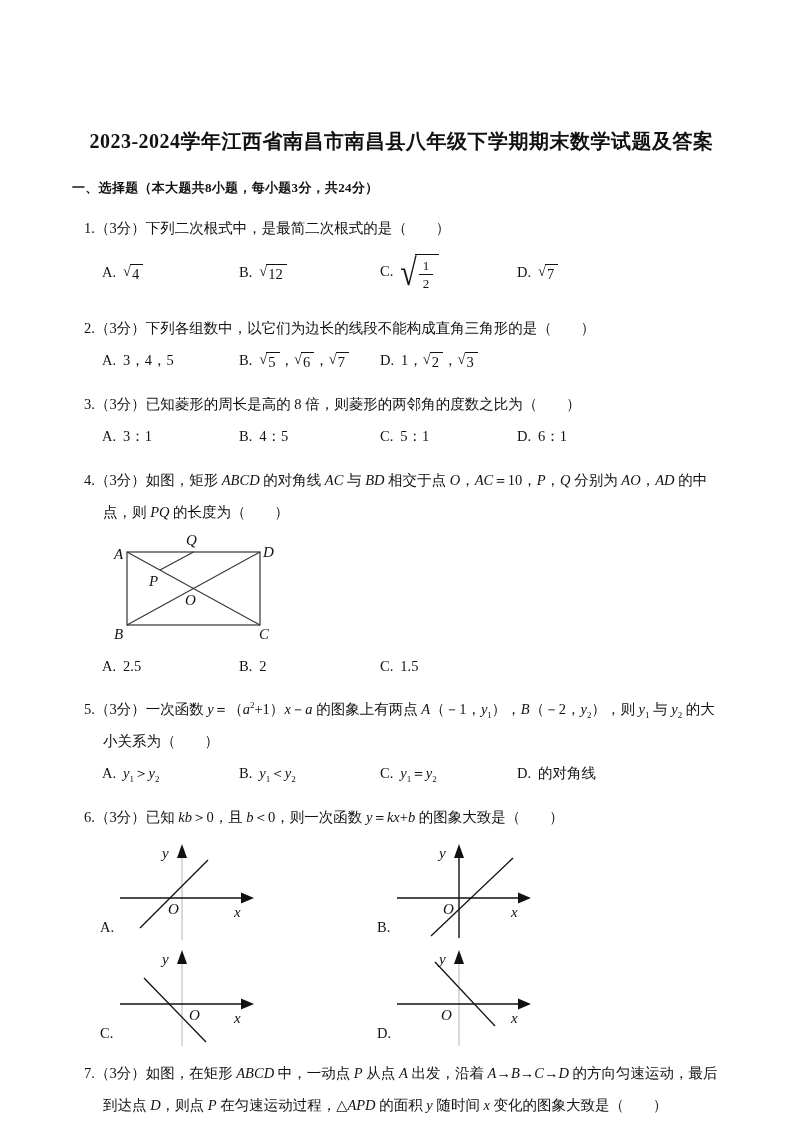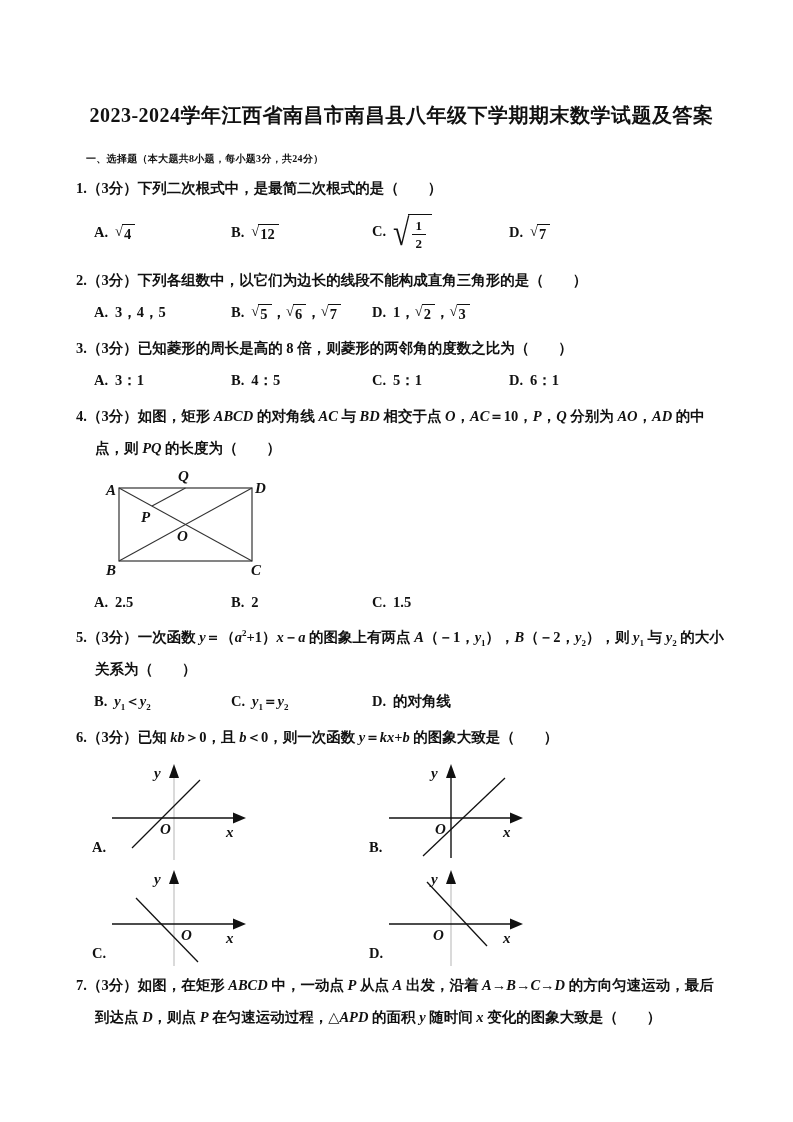--- a/index.html
+++ b/index.html
@@ -5,36 +5,36 @@
   * { box-sizing: border-box; }
   html,body { margin:0; padding:0; }
   body {
     width:793px; height:1122px;
     background:#ffffff;
     color:#111;
     font-family:"Liberation Serif","DejaVu Serif",serif;
     font-size:14.5px;
     overflow:hidden;
   }
-  .page { padding:90px 62px 0 72px; }
+  .page { padding:116px 62px 0 72px; }
 
   .title {
     font-size:20px; font-weight:700;
     line-height:2.55;
     text-align:center;
     letter-spacing:0.5px;
     max-width:656px;
     margin:0 auto 8px auto;
   }
   .sec {
-    font-size:10px; font-weight:700;
+    font-size:13px; font-weight:700;
     line-height:2.0; letter-spacing:0.3px;
-    margin:0 0 2px 14px;
-  }
-  .q { margin:4px;font-weight:bold; }
+    margin:0 0 2px 0;
+  }
+  .q { margin:12px; }
   .stem {
     margin:0; line-height:2.2;
     padding-left:19px; text-indent:-19px;
   }
   .it { font-style:italic; }
   sub, sup { font-size:9px; }
 
   .opts {
     display:grid;
     grid-template-columns:137px 141px 137px auto;
@@ -175,20 +175,21 @@
     <div class="opts">
       <span class="opt"><span class="olabel">A.</span><span>2.5</span></span>
       <span class="opt"><span class="olabel">B.</span><span>2</span></span>
       <span class="opt"><span class="olabel">C.</span><span>1.5</span></span>
     </div>
   </div>
 
   <div class="q">
     <p class="stem"><span>5.（3分）</span><span><span>一次函数 </span><span class="it">y</span><span>＝（</span><span class="it">a</span><sup>2</sup><span>+1）</span><span class="it">x</span><span>－</span><span class="it">a</span><span> 的图象上有两点 </span><span class="it">A</span><span>（－1，</span><span class="it">y</span><sub>1</sub><span>），</span><span class="it">B</span><span>（－2，</span><span class="it">y</span><sub>2</sub><span>），则 </span><span class="it">y</span><sub>1</sub><span> 与 </span><span class="it">y</span><sub>2</sub><span> 的大小关系为（　　）</span></span></p>
     <div class="opts">
+      <span class="opt"><span class="olabel">A.</span><span class="it">y</span><sub>1</sub><span>＞</span><span class="it">y</span><sub>2</sub></span>
       <span class="opt"><span class="olabel">B.</span><span class="it">y</span><sub>1</sub><span>＜</span><span class="it">y</span><sub>2</sub></span>
       <span class="opt"><span class="olabel">C.</span><span class="it">y</span><sub>1</sub><span>＝</span><span class="it">y</span><sub>2</sub></span>
       <span class="opt"><span class="olabel">D.</span><span>的对角线</span></span>
     </div>
   </div>
 
   <div class="q">
     <p class="stem"><span>6.（3分）</span><span><span>已知 </span><span class="it">kb</span><span>＞0，且 </span><span class="it">b</span><span>＜0，则一次函数 </span><span class="it">y</span><span>＝</span><span class="it">kx</span><span>+</span><span class="it">b</span><span> 的图象大致是（　　）</span></span></p>
 
     <div class="graphs">

